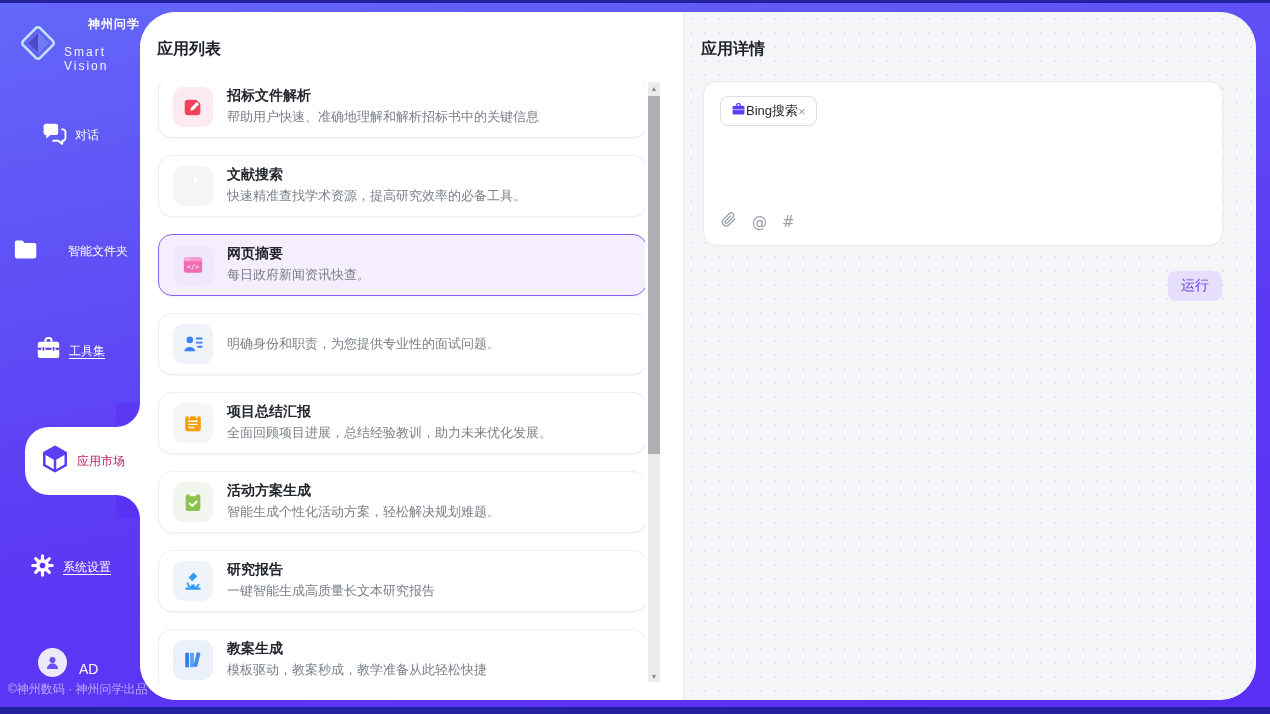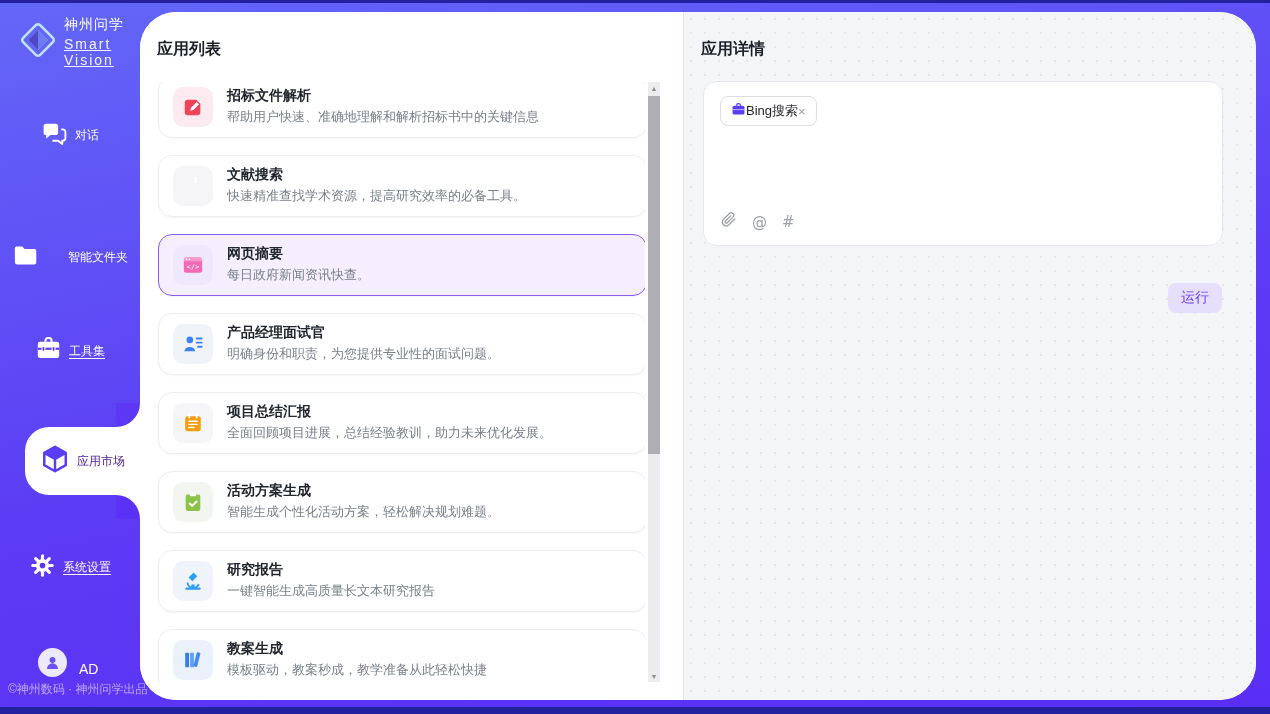--- a/index.html
+++ b/index.html
@@ -5,34 +5,34 @@
   * { margin:0; padding:0; box-sizing:border-box; }
   html,body { width:1270px; height:714px; overflow:hidden; }
   body { font-family:"Liberation Sans","DejaVu Sans",sans-serif; background:#24219f; }
   #root { position:relative; width:1270px; height:714px; overflow:hidden; }
   .purple-bg { position:absolute; left:0; right:0; top:3px; bottom:7px;
     background:linear-gradient(168deg,#6367f8 0%,#5c3bf4 55%,#5a2ef6 100%); }
 
   
   .sidebar { position:absolute; left:0; top:3px; bottom:7px; width:140px; color:#fff; }
   .logo { position:absolute; left:20px; top:13px; display:flex; align-items:center; gap:8px; }
-  .logo-title { font-size:14px; font-weight:normal; letter-spacing:1px; }
-  .logo-sub { font-size:14px; letter-spacing:2px; opacity:.92; margin-top:2px;text-decoration:underline; }
+  .logo-title { font-size:12px; font-weight:bold; letter-spacing:1px;text-align:right; }
+  .logo-sub { font-size:12px; letter-spacing:2px; opacity:.92; margin-top:12px; }
   .nav-item { position:absolute; left:0; width:140px; height:64px; display:flex;
     flex-direction:row; align-items:center; justify-content:center; gap:7px; cursor:pointer; }
   .nav-item .lbl { font-size:12px; color:#fff; }
   .nav-item .lbl.underlined { text-decoration:underline; text-underline-offset:3px; }
   .pill-underlay { position:absolute; left:116px; top:400px; width:24px; height:116px; background:#fff; }
   .carve-top { position:absolute; left:116px; top:400px; width:24px; height:24px;
     background:#5c38f4; border-bottom-right-radius:24px; }
   .carve-bottom { position:absolute; left:116px; top:492px; width:24px; height:24px;
     background:#5b32f5; border-top-right-radius:24px; }
   .nav-item.active { left:25px; top:424px; width:115px; height:68px; background:#fff;
     border-radius:24px 0 0 24px; }
-  .nav-item.active .lbl { color:#4c1d95; }
+  .nav-item.active .lbl { color:#be185d; }
   .user-row { position:absolute; left:38px; top:645px; display:flex; align-items:flex-end; gap:12px; cursor:pointer; }
   .avatar { width:29px; height:29px; border-radius:50%; background:#ece9fb; display:flex;
     align-items:center; justify-content:center; }
   .user-name { font-size:14px; color:#fff; }
   .side-footer { position:absolute; left:8px; top:678px; font-size:12px; color:rgba(255,255,255,.55); white-space:nowrap; }
 
   
   .window { position:absolute; left:140px; top:12px; right:14px; bottom:14px;
     background:#fff; border-radius:36px; overflow:hidden; }
   .list-panel { position:absolute; left:0; top:0; bottom:0; width:543px; background:#fff; }
@@ -63,21 +63,21 @@
     border:1px solid #e7e8ec; border-radius:14px; }
   .tool-tag { position:absolute; left:16px; top:14px; height:30px; display:inline-flex; align-items:center;
     padding:0 10px; border:1px solid #dcdce2; border-radius:8px; background:#fff; cursor:pointer; }
   .tool-tag .tag-label { font-size:13px; color:#26262b; }
   .tag-close { font-size:13px; color:#9aa0a8; cursor:pointer; line-height:1; }
   .prompt-text { position:absolute; left:17px; top:66px; right:16px; font-size:13px; color:#4a4f57; cursor:text; }
   .input-icons { position:absolute; left:16px; bottom:13px; display:flex; align-items:center; gap:15px; }
   .glyph-icon { font-size:15px; color:#9aa0a8; cursor:pointer; font-family:"DejaVu Sans",sans-serif; }
   .run-btn { position:absolute; right:34px; top:259px; width:54px; height:30px; background:#e6dffc;
     color:#6b3ff2; font-size:14px; border:none; border-radius:8px; cursor:pointer;
-    display:flex; align-items:center; justify-content:center; font-family:inherit;margin-top:12px; }
+    display:flex; align-items:center; justify-content:center; font-family:inherit; }
 </style>
 </head>
 <body>
 
 <div id="root">
   <div class="purple-bg"></div>
 
   <aside class="sidebar">
     <div class="logo">
       <span>
@@ -100,21 +100,21 @@
     <div class="carve-top"></div>
     <div class="carve-bottom"></div>
     <nav id="nav">
         <div class="nav-item" style="top: 100px;">
           <span><svg width="27" height="27" viewBox="0 0 26 26">
               <path d="M2.5 6A2.5 2.5 0 015 3.5h9A2.5 2.5 0 0116.5 6v6a2.5 2.5 0 01-2.5 2.5H9.2L5 17.8v-3.3h0A2.5 2.5 0 012.5 12z" fill="#fff"></path>
               <path d="M19.5 9h1.5A2.5 2.5 0 0123.5 11.5v6a2.5 2.5 0 01-2.5 2.5h-.5v3l-4-3h-5.5" fill="none" stroke="#fff" stroke-width="1.8" stroke-linejoin="round"></path>
             </svg></span>
           <span class="lbl">对话</span>
         </div>
-        <div class="nav-item" style="top: 222px; gap: 29px;">
+        <div class="nav-item" style="top: 216px; gap: 29px;">
           <span><svg width="27" height="27" viewBox="0 0 24 24">
               <path d="M2.5 5.6A1.6 1.6 0 014.1 4h5l2.2 2.3H20a1.6 1.6 0 011.6 1.6V18a2 2 0 01-2 2h-15a2 2 0 01-2-2z" fill="#fff"></path>
             </svg></span>
           <span class="lbl">智能文件夹</span>
         </div>
         <div class="nav-item" style="top: 316px;">
           <span><svg width="27" height="27" viewBox="0 0 24 24">
               <path d="M9.3 5V4a2.2 2.2 0 012.2-2.2h1A2.2 2.2 0 0114.7 4v1" fill="none" stroke="#fff" stroke-width="1.9"></path>
               <rect x="2.5" y="5" width="19" height="14.5" rx="2" fill="#fff"></rect>
               <rect x="2.5" y="10.4" width="19" height="1.9" fill="#5c38f4"></rect>
@@ -207,21 +207,20 @@
             <span class="tile" style="background: rgb(240, 243, 248);">
               <svg width="22" height="22" viewBox="0 0 24 24">
                 <circle cx="8.5" cy="7.5" r="3.6" fill="#3b82f6"></circle>
                 <path d="M2.4 20a6.3 6.3 0 0112.2 0z" fill="#3b82f6"></path>
                 <g stroke="#3b82f6" stroke-width="2" stroke-linecap="round">
                   <path d="M16 6h5.5M16 10.5h5.5M17.5 15h4"></path>
                 </g>
               </svg>
             </span>
             <span class="card-texts">
-              <span class="card-name">产品经理面试官</span>
               <span class="card-desc">明确身份和职责，为您提供专业性的面试问题。</span>
             </span>
           </div>
           <div class="app-card">
             <span class="tile" style="background: rgb(245, 245, 247);">
               <svg width="22" height="22" viewBox="0 0 24 24">
                 <rect x="3.5" y="4.5" width="17" height="16.5" rx="2.5" fill="#f59e0b"></rect>
                 <g stroke="#fff" stroke-width="1.6" stroke-linecap="round">
                   <path d="M7.5 10h9M7.5 13.5h9M7.5 17h5.5"></path>
                 </g>

